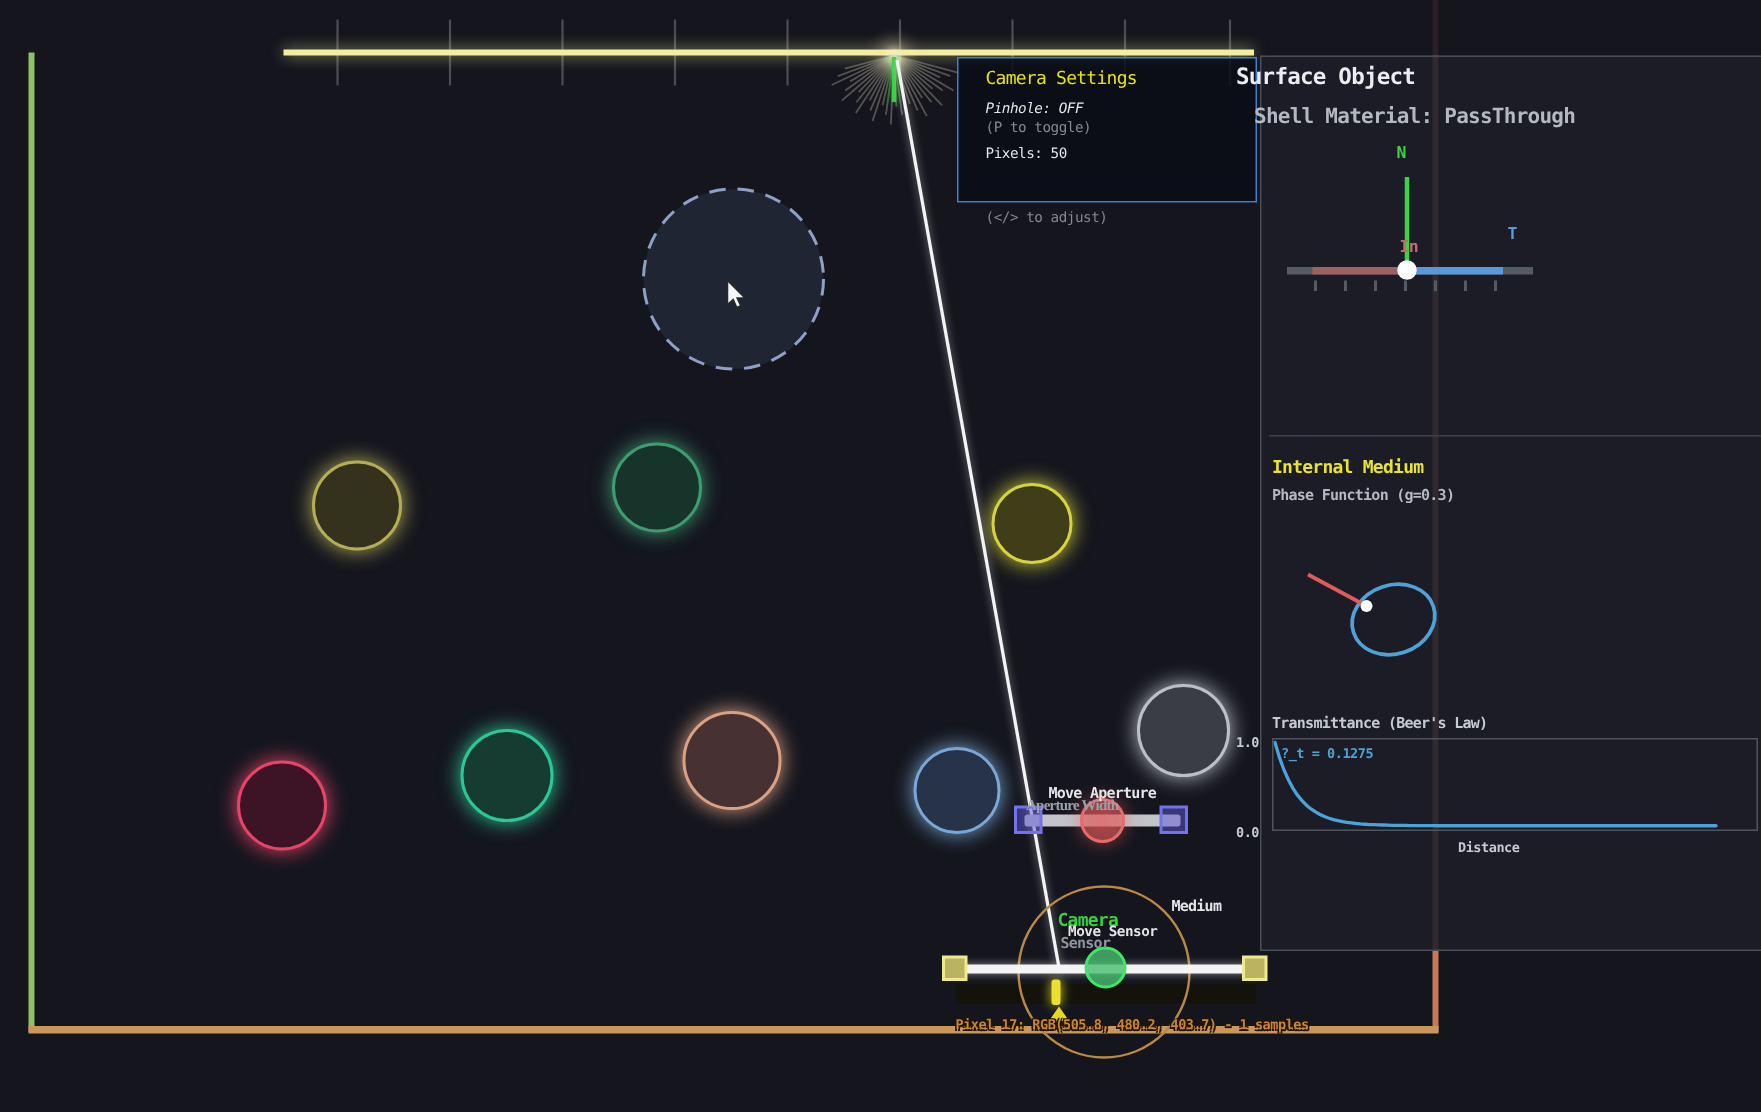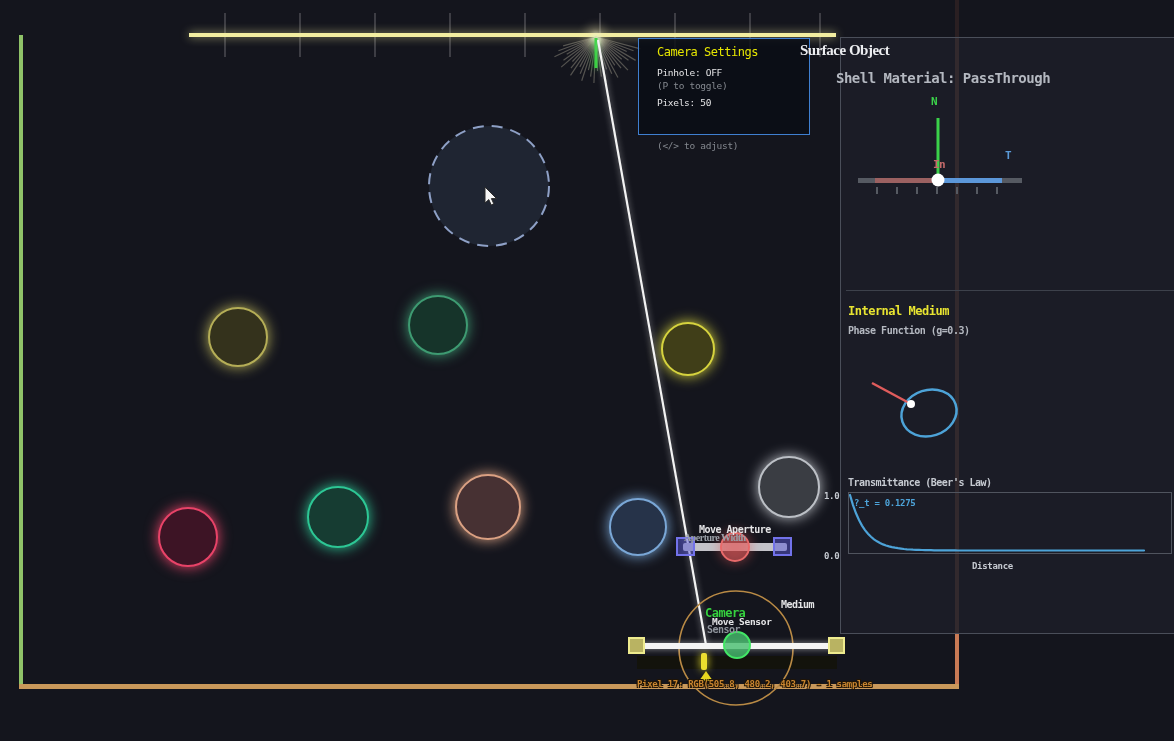--- a/index.html
+++ b/index.html
@@ -1,21 +1,21 @@
 <!DOCTYPE html>
 <html><head>
 <meta charset="utf-8">
 <style>
   html,body{margin:0;padding:0;background:#14151d;overflow:hidden;}
   #app{position:relative;width:1174px;height:741px;background:#14151d;
        font-family:"DejaVu Sans Mono",monospace;}
   svg{position:absolute;left:0;top:0;}
   #scene{z-index:1;}
   .panel{position:absolute;box-sizing:border-box;}
-  #camera-settings{left:638px;top:38px;width:172px;height:97px;z-index:6;
+  #camera-settings{left:638px;top:38px;width:200px;height:97px;z-index:6;
     background:rgba(9,13,22,0.84);border:1px solid #3f7fd0;padding-left:20px;}
   #camera-settings .cs-item{position:absolute;left:18px;white-space:nowrap;}
   #right-panel{left:840px;top:37px;width:334px;height:597px;z-index:4;
     background:rgba(28,30,40,0.88);border:1px solid #4a4e59;border-right:none;}
   .lbl{position:absolute;white-space:nowrap;z-index:7;font-weight:bold;}
   .t-lg{font-size:15px;letter-spacing:-0.5px;color:#ecedf0;}
   .t-md{font-size:12px;letter-spacing:-0.5px;}
   .t-sm{font-size:10px;letter-spacing:-0.5px;color:#b4b8c0;}
   .t-xs{font-size:9px;letter-spacing:-0.3px;}
   .white{color:#e4e4e6;} .muted{color:#84888f;}
@@ -99,28 +99,28 @@
       <rect x="829" y="638" width="15" height="15" fill="#b9b362" stroke="#eeeb8e" stroke-width="2"></rect>
       <circle cx="737" cy="645" r="13" fill="rgba(70,190,110,0.8)" stroke="#42e665" stroke-width="2"></circle>
       <rect x="683" y="543" width="104" height="8" rx="2" fill="#c3c3c9"></rect>
       <rect x="677" y="538" width="17" height="17" fill="rgba(90,90,215,0.5)" stroke="#7272ea" stroke-width="2"></rect>
       <rect x="774" y="538" width="17" height="17" fill="rgba(90,90,215,0.5)" stroke="#7272ea" stroke-width="2"></rect>
       <circle cx="735" cy="547" r="14" fill="rgba(225,90,90,0.5)" stroke="#e86a6a" stroke-width="2" style="filter:drop-shadow(0 0 6px rgba(230,90,90,0.8))"></circle>
     </svg>
 
   <div id="camera-settings" class="panel">
     <div class="cs-item t-md" style="top: 6px; color: rgb(230, 230, 0);">Camera Settings</div>
-    <div class="cs-item t-xs white" style="top:28px;font-size:9.5px;">Pinhole: OFF</div>
+    <div class="cs-item t-xs white" style="top:28px;font-size:9.5px;font-style:italic;">Pinhole: OFF</div>
     <div class="cs-item t-xs muted" style="top:41px;font-size:9.5px;">(P to toggle)</div>
     <div class="cs-item t-xs white" style="top:58px;font-size:9.5px;">Pixels: 50</div>
     <div class="cs-item t-xs muted" style="top:71px;font-size:9.5px;margin-top:30px;">(&lt;/&gt; to adjust)</div>
   </div>
 
   <div id="right-panel" class="panel"></div>
-  <div class="lbl t-lg" style="left:800px;top:42px;font-family:Liberation Serif, serif;">Surface Object</div>
+  <div class="lbl t-lg" style="left:824px;top:42px;">Surface Object</div>
   <div class="lbl t-sm" style="left:836px;top:70px;font-size:14px;">Shell Material: PassThrough</div>
 
   <svg id="normal-svg" style="left:850px;top:92px;z-index:7;" width="180" height="115" viewBox="0 0 180 115">
       <rect x="8" y="86" width="164" height="5" fill="#565a62"></rect>
       <rect x="25" y="86" width="63" height="5" fill="#9c6161"></rect>
       <rect x="90" y="86" width="62" height="5" fill="#5c97d9"></rect>
       <line x1="27" y1="95" x2="27" y2="102" stroke="#565a62" stroke-width="2"></line>
       <line x1="47" y1="95" x2="47" y2="102" stroke="#565a62" stroke-width="2"></line>
       <line x1="67" y1="95" x2="67" y2="102" stroke="#565a62" stroke-width="2"></line>
       <line x1="87" y1="95" x2="87" y2="102" stroke="#565a62" stroke-width="2"></line>

